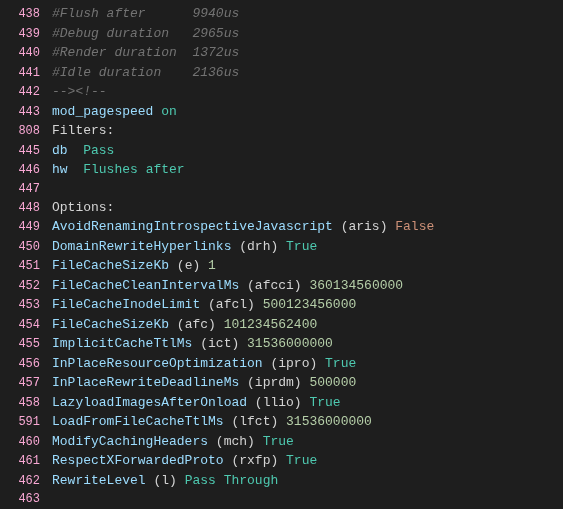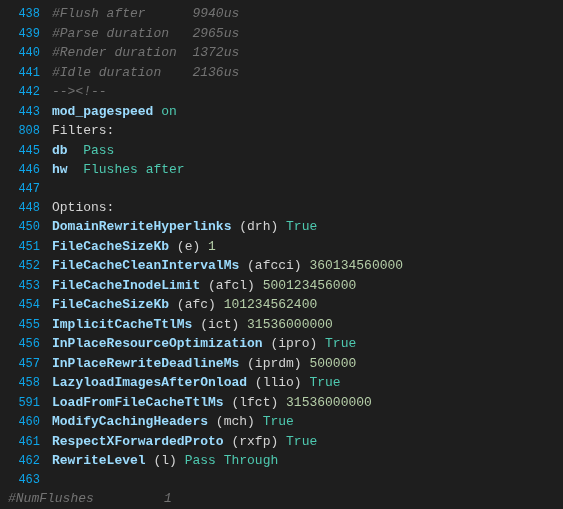--- a/index.html
+++ b/index.html
@@ -21,52 +21,53 @@
       padding: 4px 0;
       width: 100%;
     }
     .line {
       display: flex;
       align-items: baseline;
       padding: 0 8px;
       white-space: pre;
     }
     .line-number {
-      color: #0ea5e9;
+      color: #f9a8d4;
       min-width: 32px;
       text-align: right;
       margin-right: 12px;
       user-select: none;
       font-size: 12px;
     }
     .line-content {
       flex: 1;
     }
     .comment { color: #737373; font-style: italic; }
     .value-teal { color: #4ec9b0; }
-    .value-cyan { color: #9cdcfe; font-weight: bold; }
+    .value-cyan { color: #9cdcfe; }
     .value-orange { color: #ce9178; }
     .value-white { color: #d4d4d4; }
     .value-green { color: #b5cea8; }
   </style>
 </head>
 <body>
 
 <div class="code-container">
 <div class="line"><span class="line-number">438</span><span class="line-content comment">#Flush after      9940us</span></div>
-    <div class="line"><span class="line-number">439</span><span class="line-content comment">#Parse duration   2965us</span></div>
+    <div class="line"><span class="line-number">439</span><span class="line-content comment">#Debug duration   2965us</span></div>
     <div class="line"><span class="line-number">440</span><span class="line-content comment">#Render duration  1372us</span></div>
     <div class="line"><span class="line-number">441</span><span class="line-content comment">#Idle duration    2136us</span></div>
     <div class="line"><span class="line-number">442</span><span class="line-content"><span class="comment">--&gt;</span><span class="comment">&lt;!--</span></span></div>
     <div class="line"><span class="line-number">443</span><span class="line-content"><span class="value-cyan">mod_pagespeed </span><span class="value-teal">on</span></span></div>
     <div class="line"><span class="line-number">808</span><span class="line-content value-white">Filters:</span></div>
     <div class="line"><span class="line-number">445</span><span class="line-content"><span class="value-cyan">db  </span><span class="value-teal">Pass</span></span></div>
     <div class="line"><span class="line-number">446</span><span class="line-content"><span class="value-cyan">hw  </span><span class="value-teal">Flushes after</span></span></div>
     <div class="line"><span class="line-number">447</span><span class="line-content"></span></div>
     <div class="line"><span class="line-number">448</span><span class="line-content value-white">Options:</span></div>
+    <div class="line"><span class="line-number">449</span><span class="line-content"><span class="value-cyan">AvoidRenamingIntrospectiveJavascript </span><span class="value-white">(aris) </span><span class="value-orange">False</span></span></div>
     <div class="line"><span class="line-number">450</span><span class="line-content"><span class="value-cyan">DomainRewriteHyperlinks </span><span class="value-white">(drh) </span><span class="value-teal">True</span></span></div>
     <div class="line"><span class="line-number">451</span><span class="line-content"><span class="value-cyan">FileCacheSizeKb </span><span class="value-white">(e) </span><span class="value-green">1</span></span></div>
     <div class="line"><span class="line-number">452</span><span class="line-content"><span class="value-cyan">FileCacheCleanIntervalMs </span><span class="value-white">(afcci) </span><span class="value-green">360134560000</span></span></div>
     <div class="line"><span class="line-number">453</span><span class="line-content"><span class="value-cyan">FileCacheInodeLimit </span><span class="value-white">(afcl) </span><span class="value-green">500123456000</span></span></div>
     <div class="line"><span class="line-number">454</span><span class="line-content"><span class="value-cyan">FileCacheSizeKb </span><span class="value-white">(afc) </span><span class="value-green">101234562400</span></span></div>
     <div class="line"><span class="line-number">455</span><span class="line-content"><span class="value-cyan">ImplicitCacheTtlMs </span><span class="value-white">(ict) </span><span class="value-green">31536000000</span></span></div>
     <div class="line"><span class="line-number">456</span><span class="line-content"><span class="value-cyan">InPlaceResourceOptimization </span><span class="value-white">(ipro) </span><span class="value-teal">True</span></span></div>
     <div class="line"><span class="line-number">457</span><span class="line-content"><span class="value-cyan">InPlaceRewriteDeadlineMs </span><span class="value-white">(iprdm) </span><span class="value-green">500000</span></span></div>
     <div class="line"><span class="line-number">458</span><span class="line-content"><span class="value-cyan">LazyloadImagesAfterOnload </span><span class="value-white">(llio) </span><span class="value-teal">True</span></span></div>
     <div class="line"><span class="line-number">591</span><span class="line-content"><span class="value-cyan">LoadFromFileCacheTtlMs </span><span class="value-white">(lfct) </span><span class="value-green">31536000000</span></span></div>

